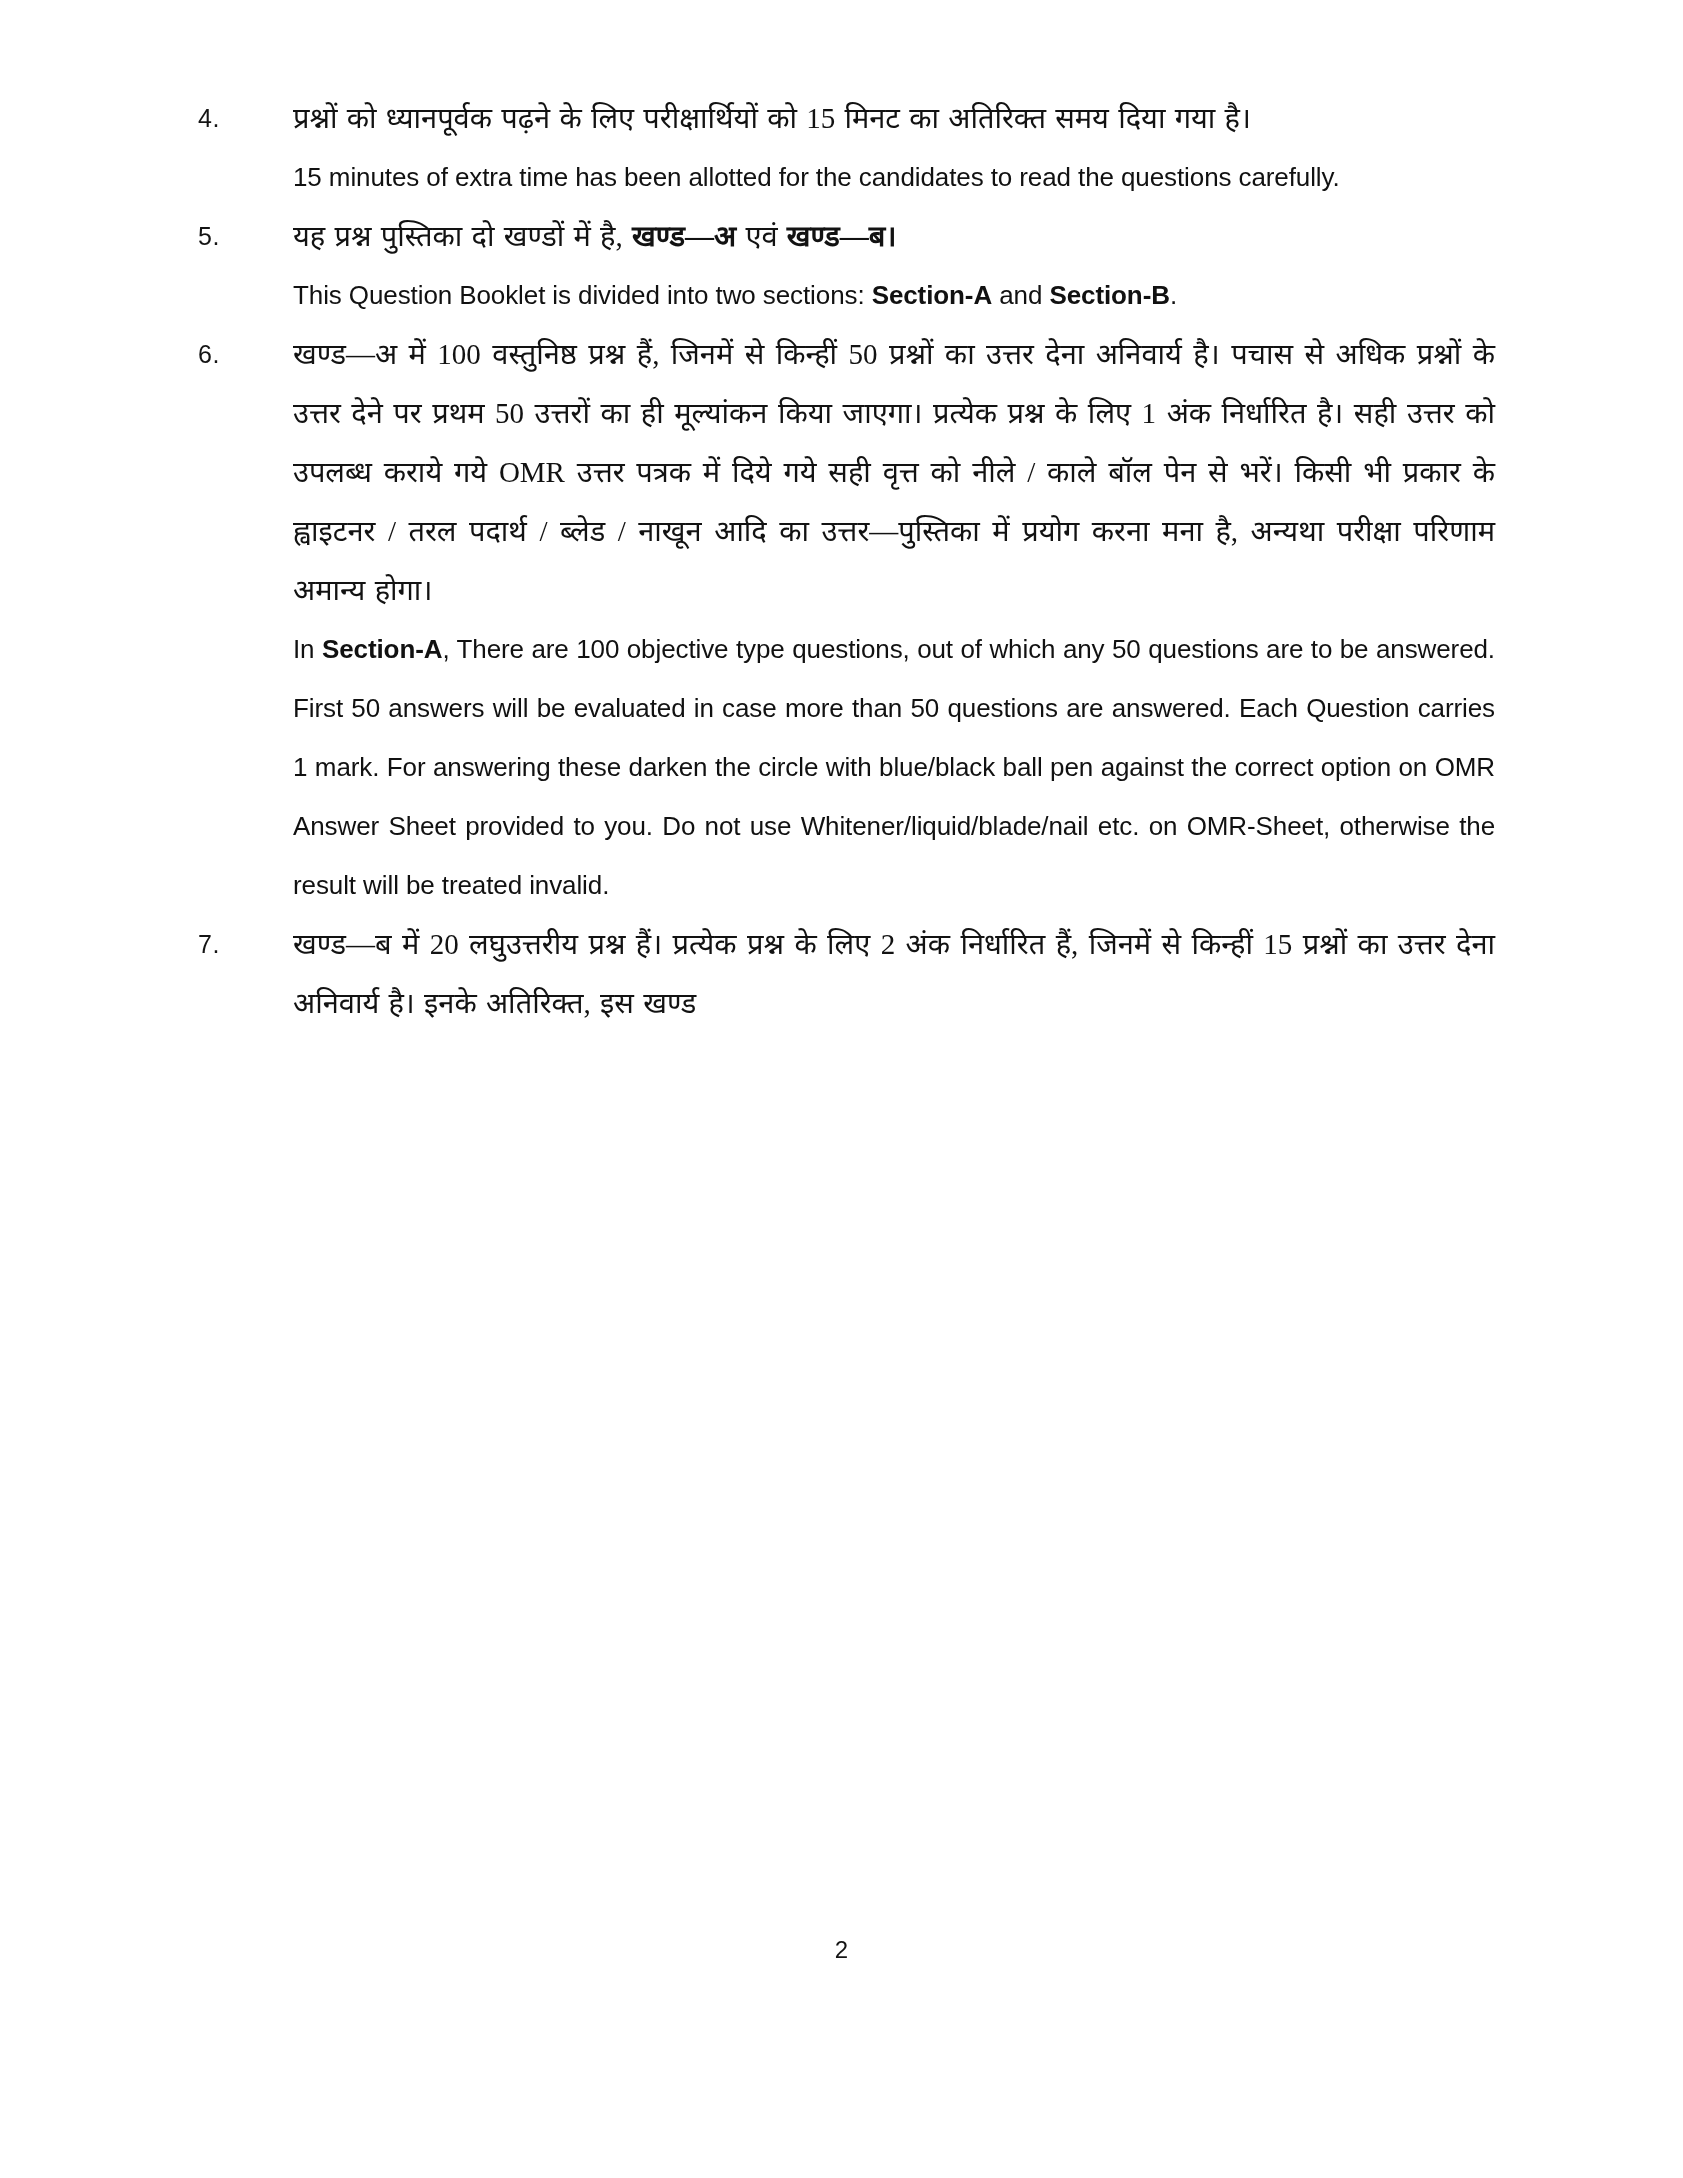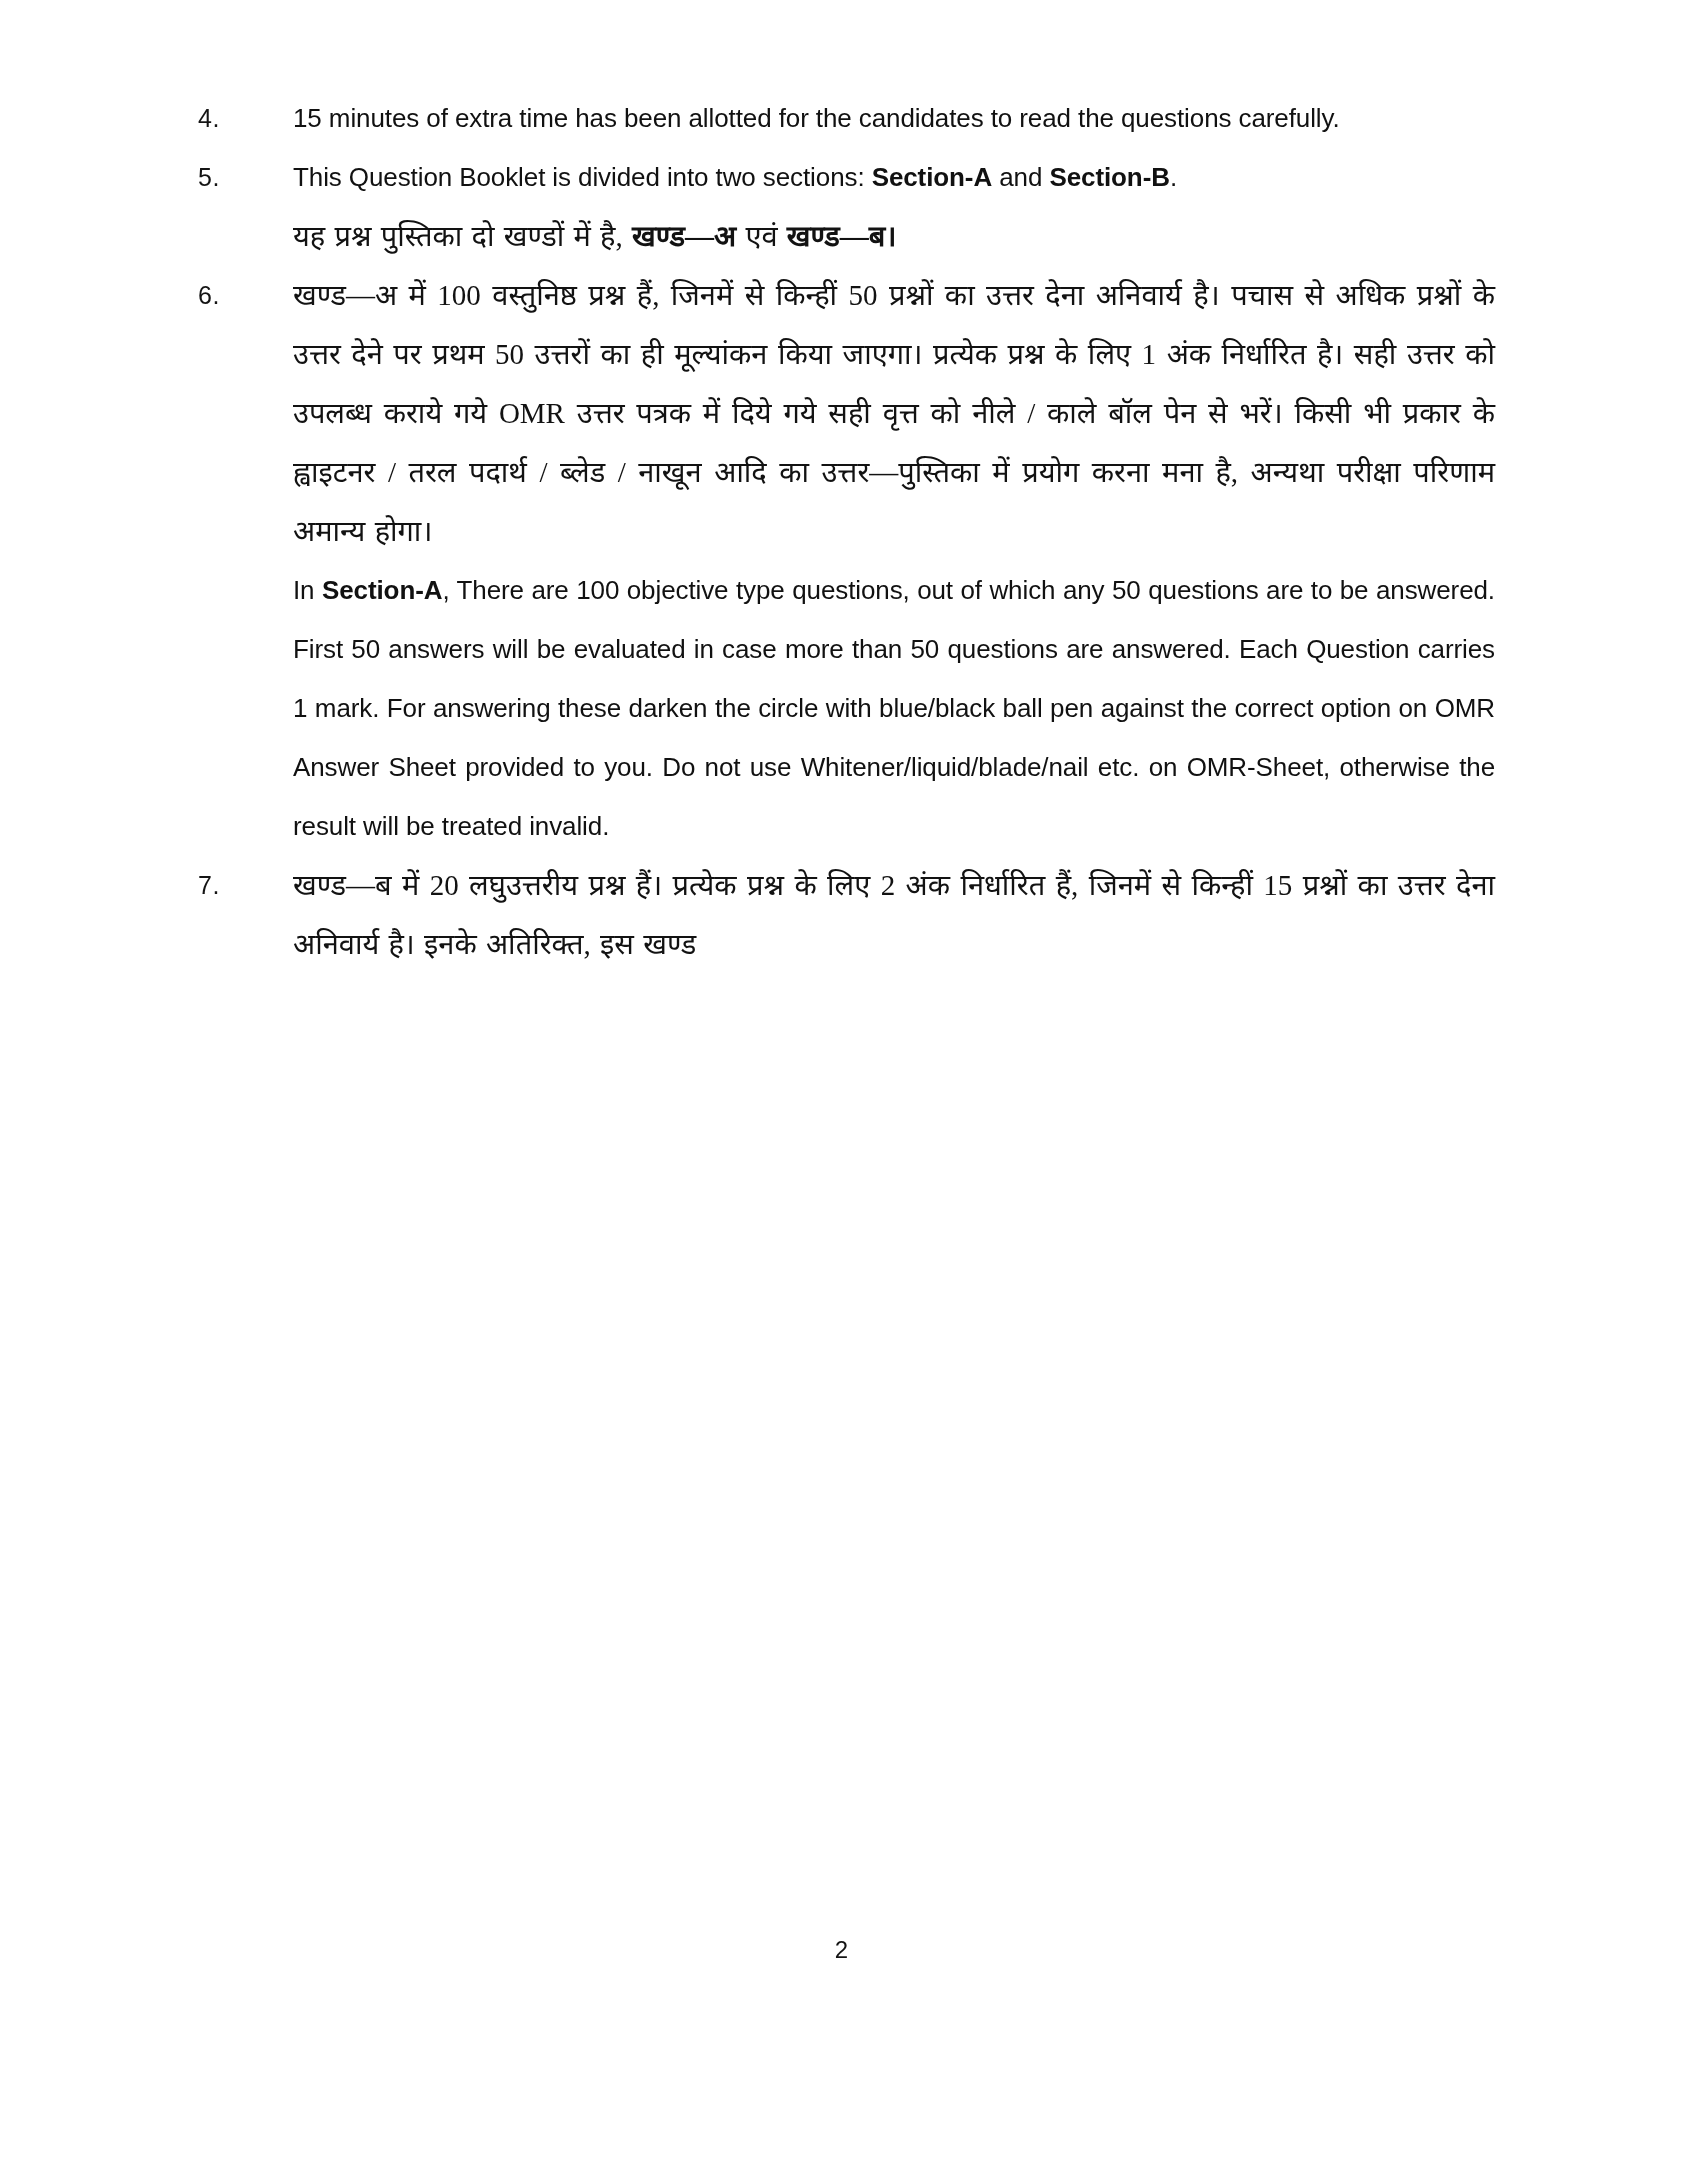--- a/index.html
+++ b/index.html
@@ -117,29 +117,30 @@
 <body>
 
 <div class="page">
   <div class="paper-tint"></div>
 
   <div class="content">
 
     <div class="item">
       <div class="item-num">4.</div>
       <div class="item-body">
+        <p class="para hindi tight">प्रश्नों  को ध्यानपूर्वक पढ़ने के लिए परीक्षार्थियों को 15 मिनट का अतिरिक्त समय दिया गया है।</p>
         <p class="para english tight">15 minutes of extra time has been allotted for the candidates to read the questions carefully.</p>
       </div>
     </div>
 
     <div class="item">
       <div class="item-num">5.</div>
       <div class="item-body">
+        <p class="para hindi lastline"><span>यह प्रश्न पुस्तिका दो खण्डों में है, </span><span class="b">खण्ड—अ</span><span> एवं </span><span class="b">खण्ड—ब।</span></p>
         <p class="para english tight"><span>This Question Booklet is divided into two sections: </span><span class="b">Section-A</span><span> and </span><span class="b">Section-B</span><span>.</span></p>
-        <p class="para hindi lastline"><span>यह प्रश्न पुस्तिका दो खण्डों में है, </span><span class="b">खण्ड—अ</span><span> एवं </span><span class="b">खण्ड—ब।</span></p>
       </div>
     </div>
 
     <div class="item">
       <div class="item-num">6.</div>
       <div class="item-body">
         <p class="para hindi tight">खण्ड—अ में 100 वस्तुनिष्ठ प्रश्न हैं, जिनमें से किन्हीं 50 प्रश्नों का उत्तर देना अनिवार्य है। पचास से अधिक प्रश्नों के उत्तर देने पर प्रथम 50 उत्तरों का ही मूल्यांकन किया जाएगा। प्रत्येक प्रश्न के लिए 1 अंक निर्धारित है। सही उत्तर को उपलब्ध कराये गये OMR उत्तर पत्रक में दिये गये सही वृत्त को नीले / काले बॉल पेन से भरें। किसी भी प्रकार के ह्वाइटनर / तरल पदार्थ / ब्लेड / नाखून आदि का उत्तर—पुस्तिका में प्रयोग करना मना है, अन्यथा परीक्षा परिणाम अमान्य होगा।</p>
         <p class="para english tight"><span>In </span><span class="b">Section-A</span><span>, There are 100 objective type questions, out of which any 50 questions are to be answered. First 50 answers will be evaluated in case more than 50 questions are answered. Each Question carries 1 mark. For answering these darken the circle with blue/black ball pen against the correct option on OMR Answer Sheet provided to you. Do not use Whitener/liquid/blade/nail etc. on OMR-Sheet, otherwise the result will be treated invalid.</span></p>
       </div>
     </div>

